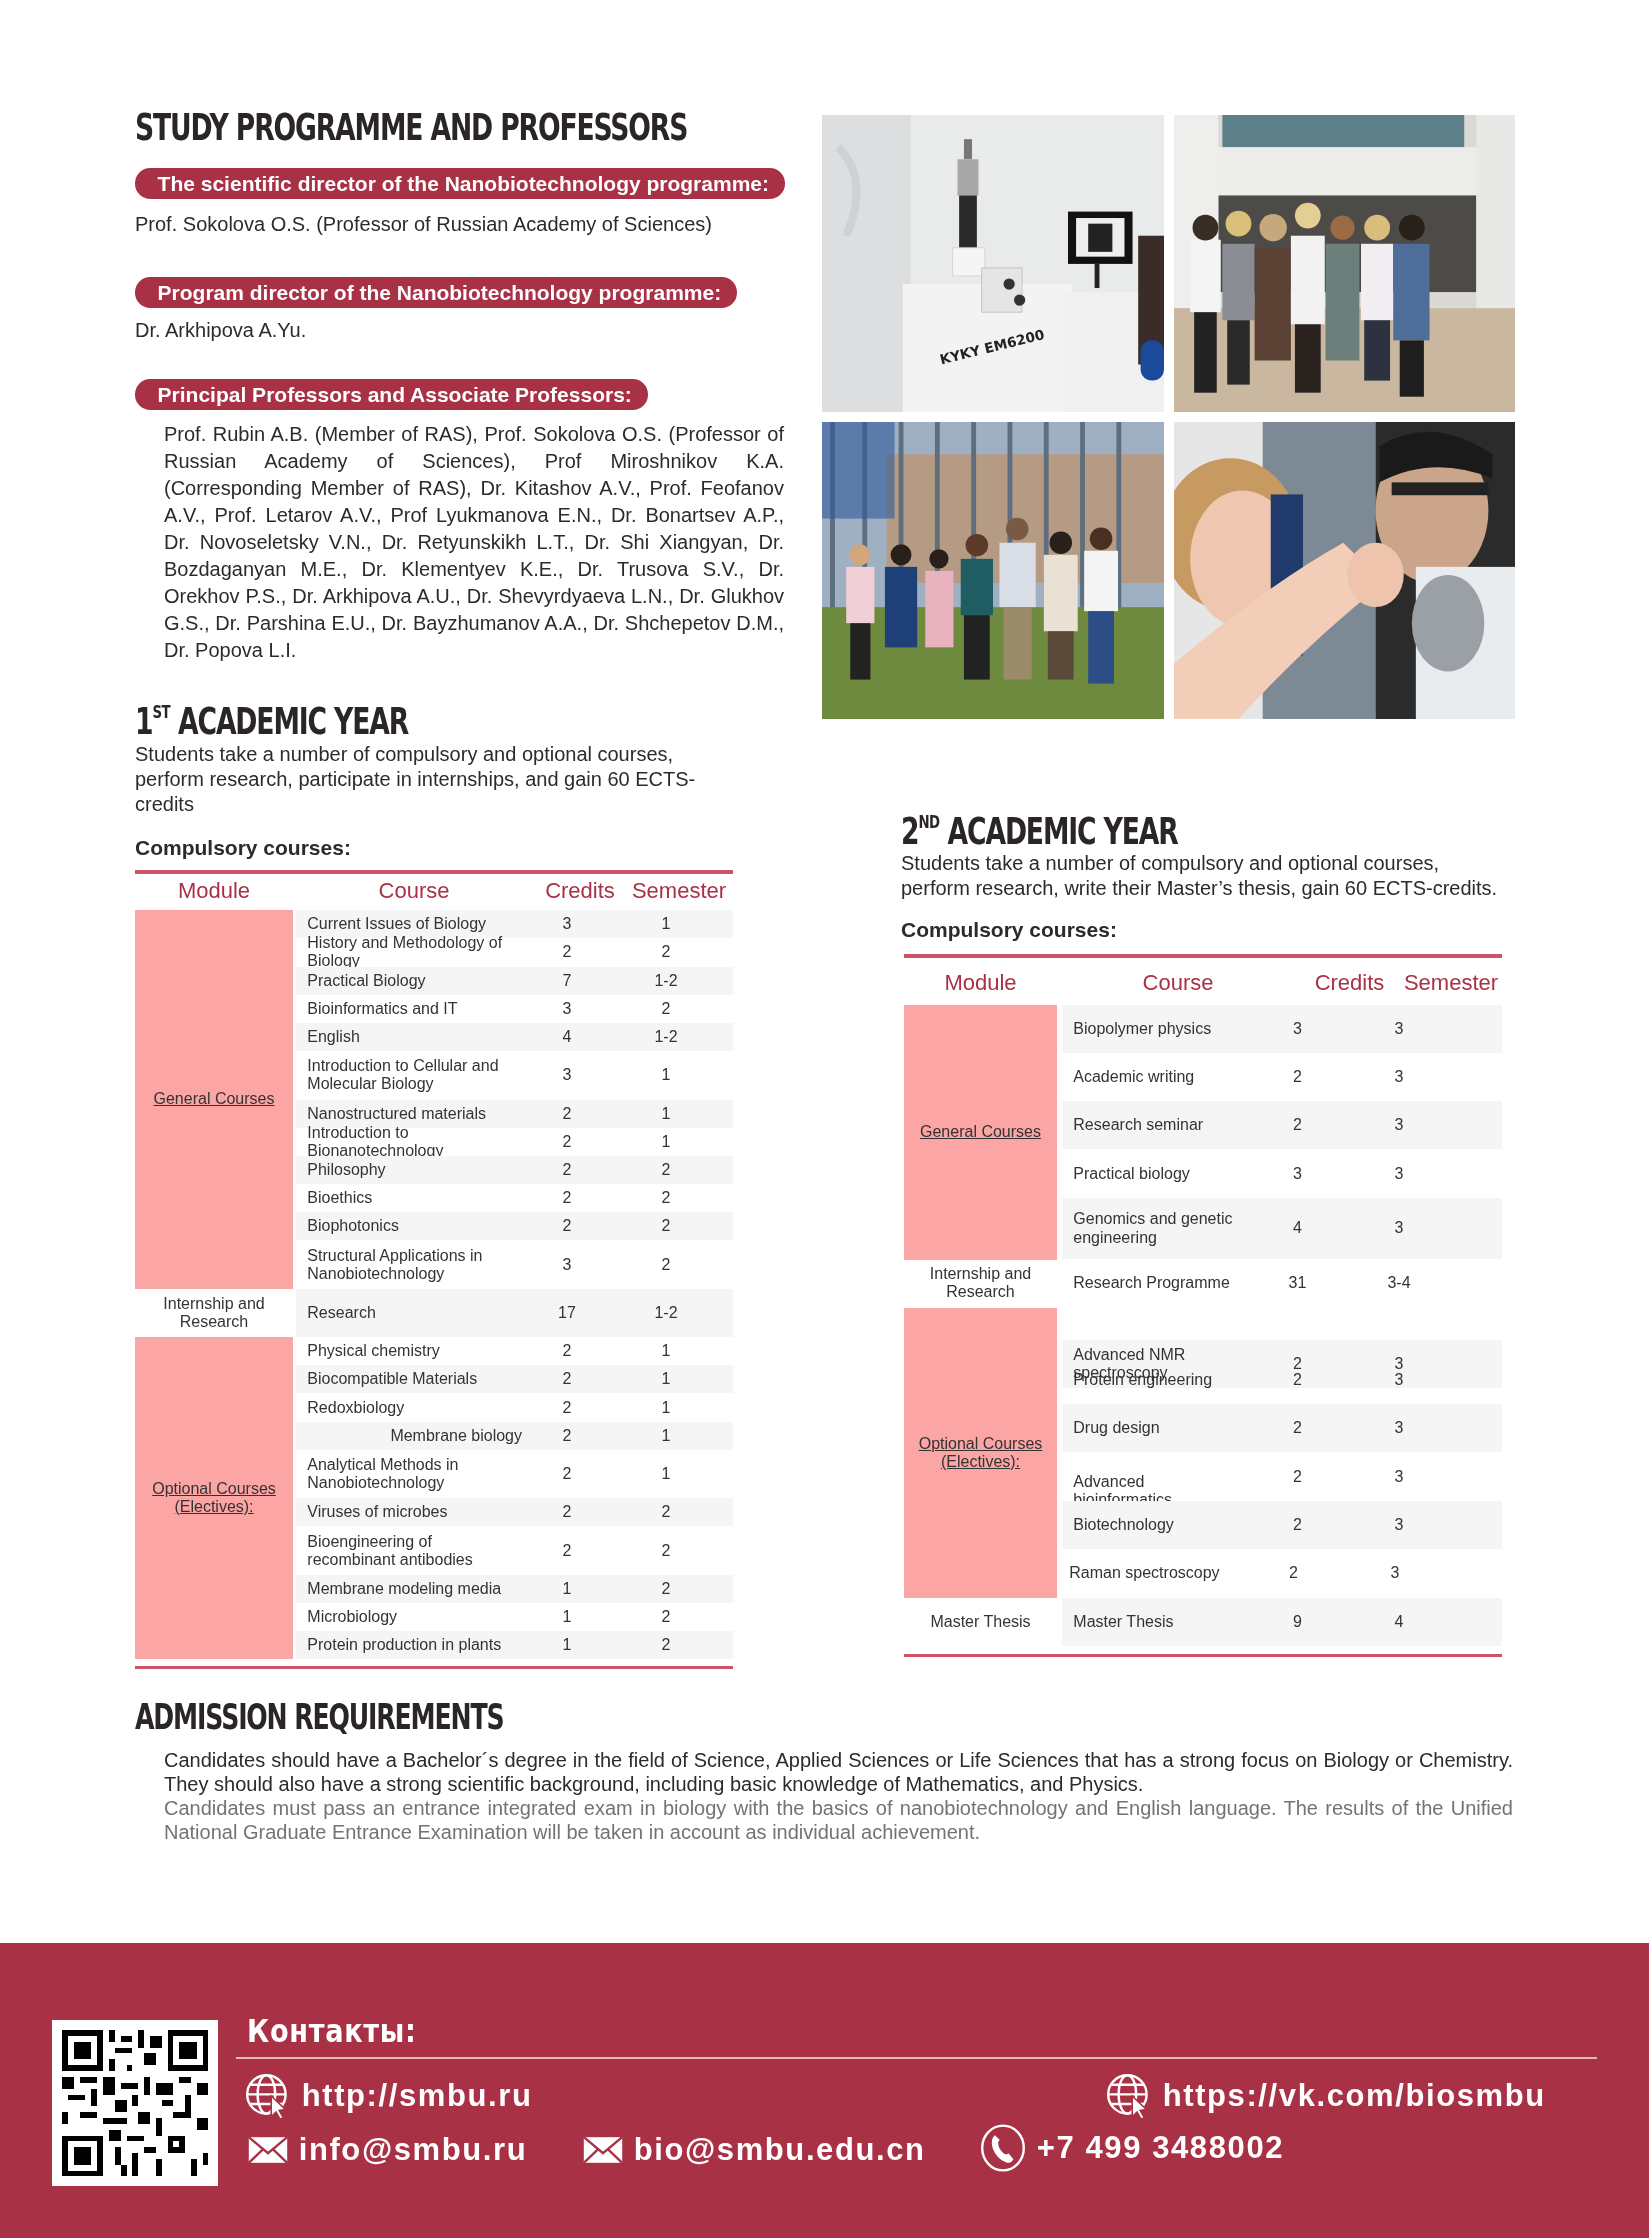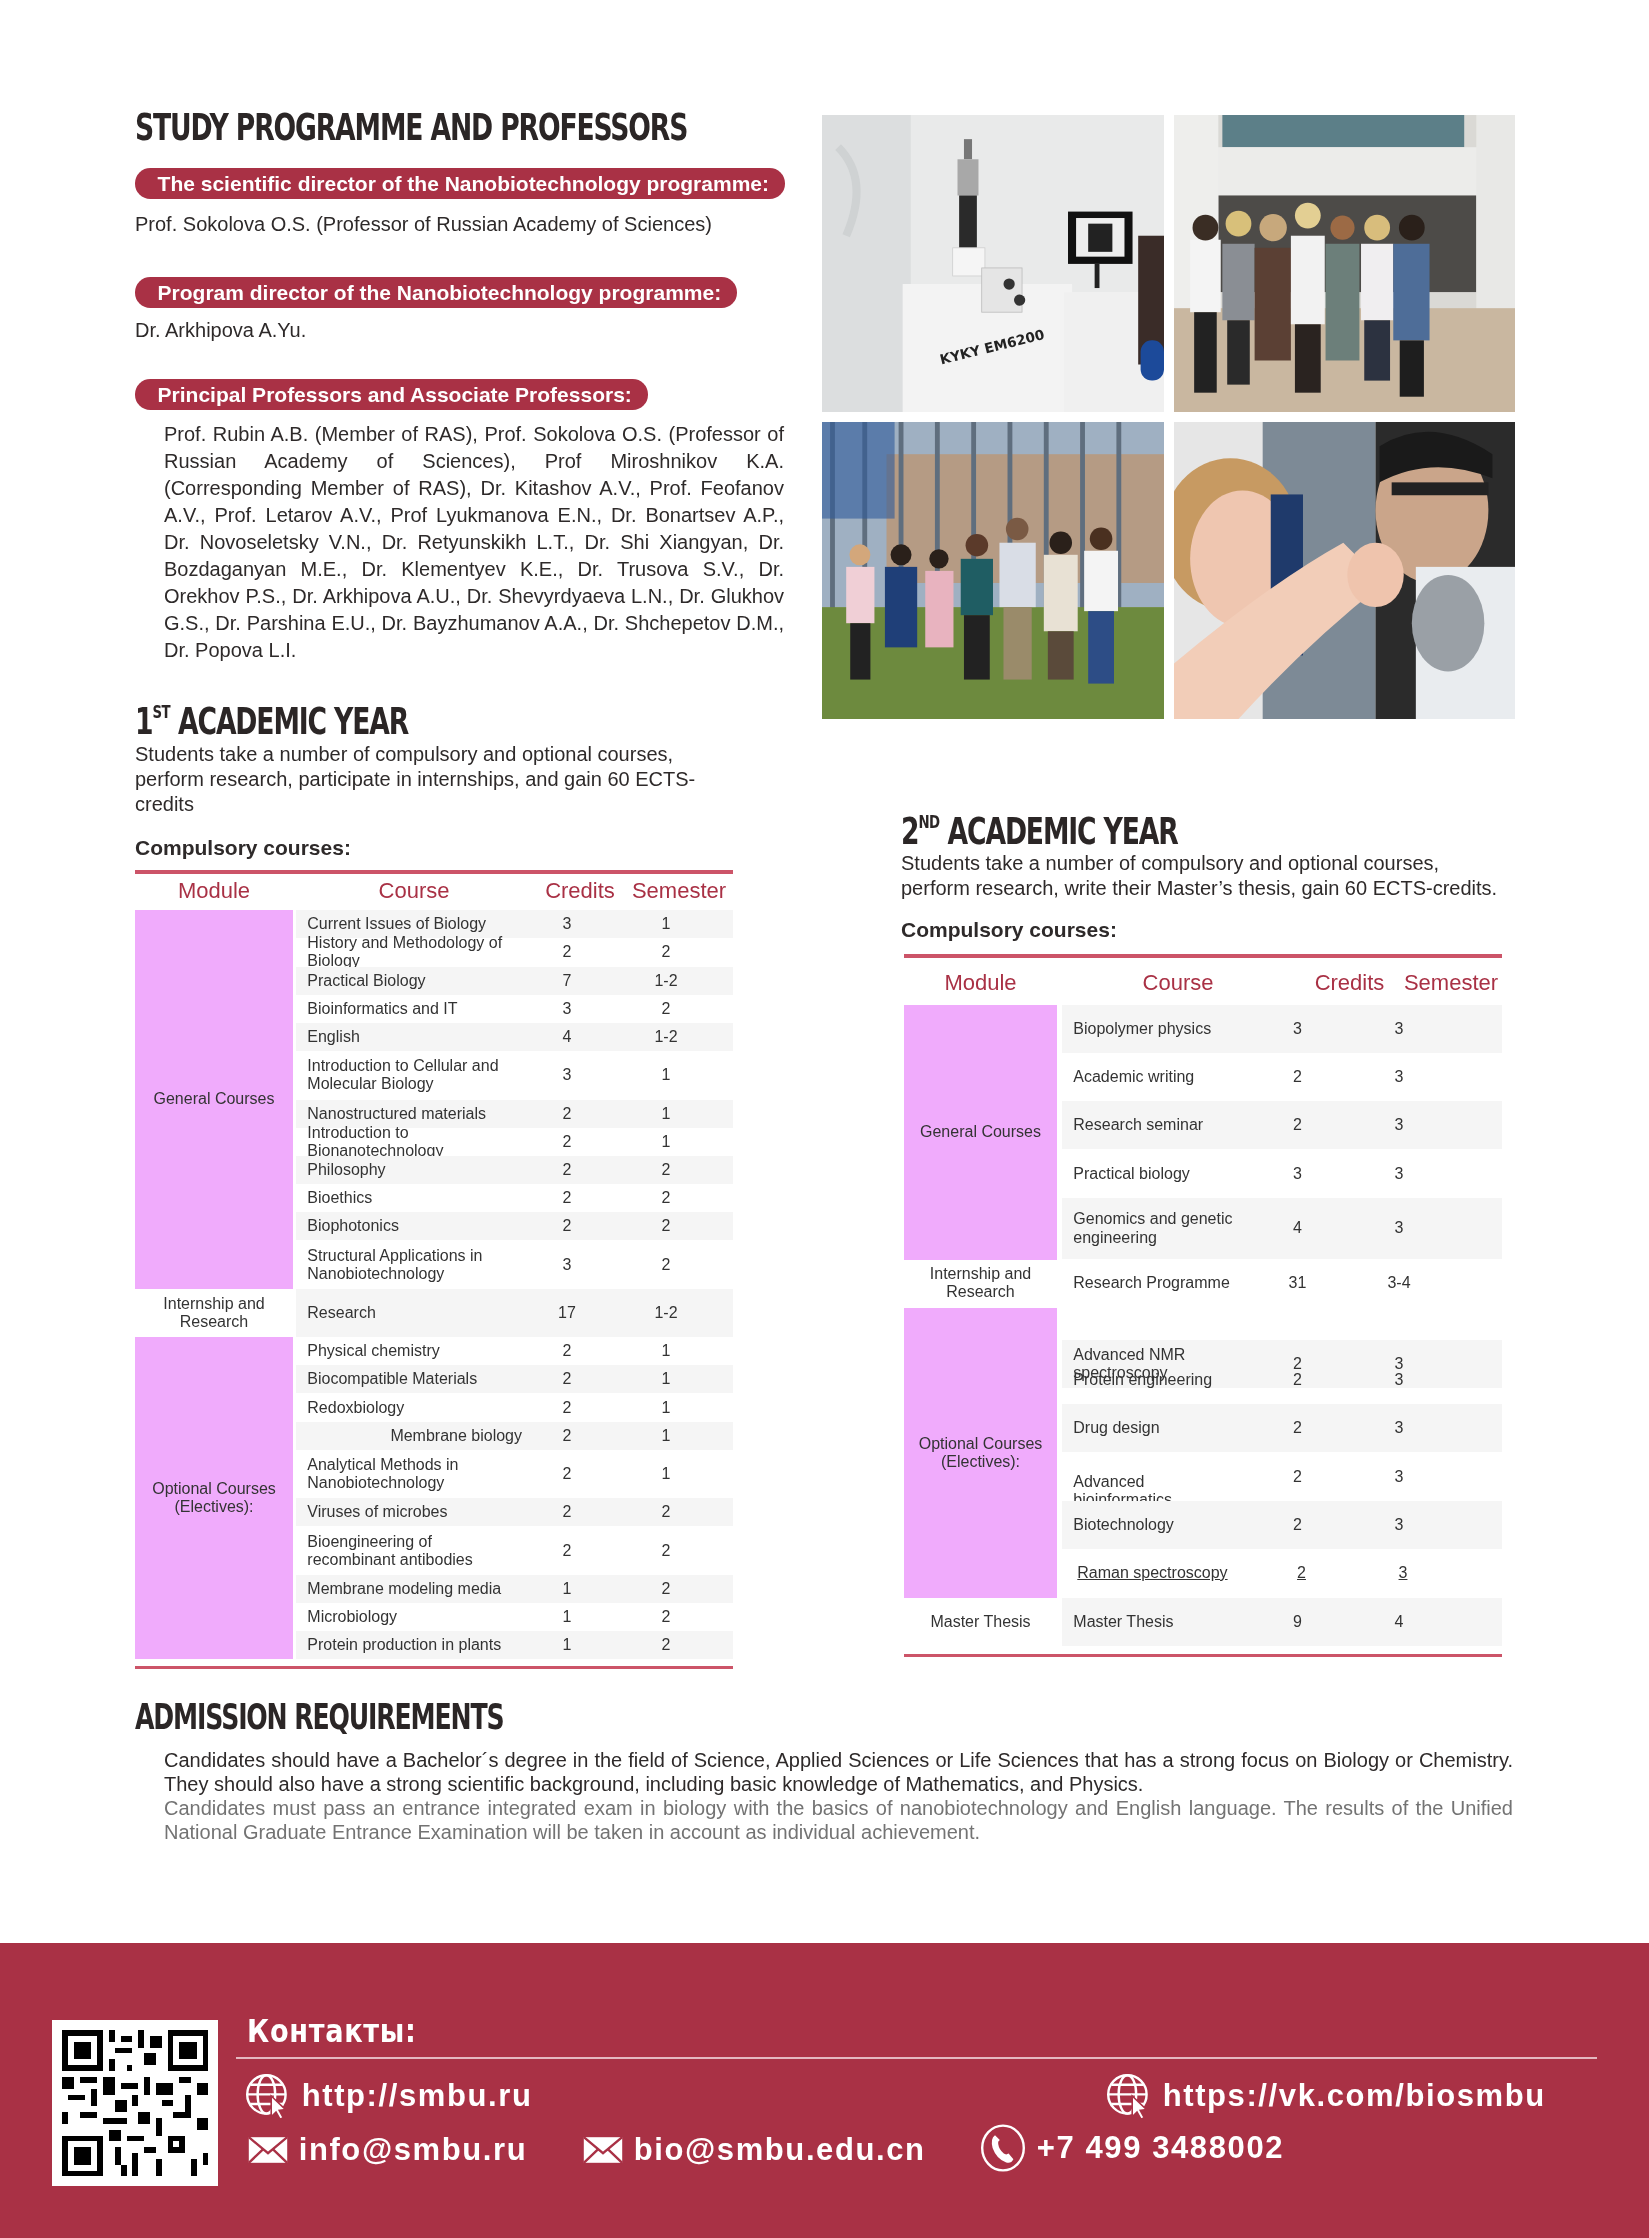--- a/index.html
+++ b/index.html
@@ -30,21 +30,21 @@
   
   .photo { position: absolute; overflow: hidden; }
   .photo svg { width: 100%; height: 100%; display: block; }
 
   
   .ctable { position: absolute; }
   .ctable .rule { position: absolute; left: 0; right: 0; height: 4px; background: #cc5468; }
   .ctable .thead { position: absolute; left: 0; right: 0; display: flex; color: #a93145; font-size: 22px; }
   .ctable .thead div { text-align: center; }
   .grp-label { position: absolute; display: flex; align-items: center; justify-content: center; text-align: center; font-size: 16px; line-height: 18.5px; color: #333; }
-  .grp-label.shade { background: #f0abfc; }
+  .grp-label.shade { background: #fca5a5; text-decoration: underline; }
   .trow { position: absolute; display: flex; align-items: center; font-size: 16px; line-height: 18.5px; color: #333; }
   .trow.shade { background: #f5f5f5; }
   .trow .c-course { padding-left: 11.3px; }
   .trow .c-num { text-align: center; }
 
   
   .footer { position: absolute; left: 0; top: 1943px; width: 1650px; height: 296px; background: #a93145; }
   .qr { position: absolute; left: 52px; top: 77px; width: 166px; height: 166px; background: #fff; padding: 9.7px; }
   .qr svg { width: 100%; height: 100%; display: block; }
   .contacts-title { position: absolute; left: 247px; top: 69px; color: #fff; font-family: "DejaVu Sans", sans-serif; font-weight: bold; font-size: 32px; transform: scaleX(0.85); transform-origin: left center; letter-spacing: 0.8px; }
@@ -380,21 +380,21 @@
     <div class="trow" style="left: 158px; top: 499px; height: 48px; width: 440px;">
       <div class="c-course" style="width: 237px; max-width: 185px; margin-top: 28px;">Advanced bioinformatics</div>
       <div class="c-num" style="width: 101px;">2</div>
       <div class="c-num" style="width: 102px;">3</div>
     </div>
     <div class="trow shade" style="left: 158px; top: 547px; height: 48px; width: 440px;">
       <div class="c-course" style="width: 237px; max-width: 185px;">Biotechnology</div>
       <div class="c-num" style="width: 101px;">2</div>
       <div class="c-num" style="width: 102px;">3</div>
     </div>
-    <div class="trow" style="left: 162px; top: 595px; height: 48px; width: 440px; text-decoration: underline;">
+    <div class="trow" style="left: 154px; top: 595px; height: 48px; width: 440px;">
       <div class="c-course" style="width: 237px; max-width: 185px;">Raman spectroscopy</div>
       <div class="c-num" style="width: 101px;">2</div>
       <div class="c-num" style="width: 102px;">3</div>
     </div>
     <div class="grp-label shade" style="left: 0px; top: 354px; width: 153px; height: 290px; padding: 0px 8px;">Optional Courses (Electives):</div>
     <div class="trow shade" style="left: 158px; top: 644px; height: 48px; width: 440px;">
       <div class="c-course" style="width: 237px; max-width: 185px;">Master Thesis</div>
       <div class="c-num" style="width: 101px;">9</div>
       <div class="c-num" style="width: 102px;">4</div>
     </div>

